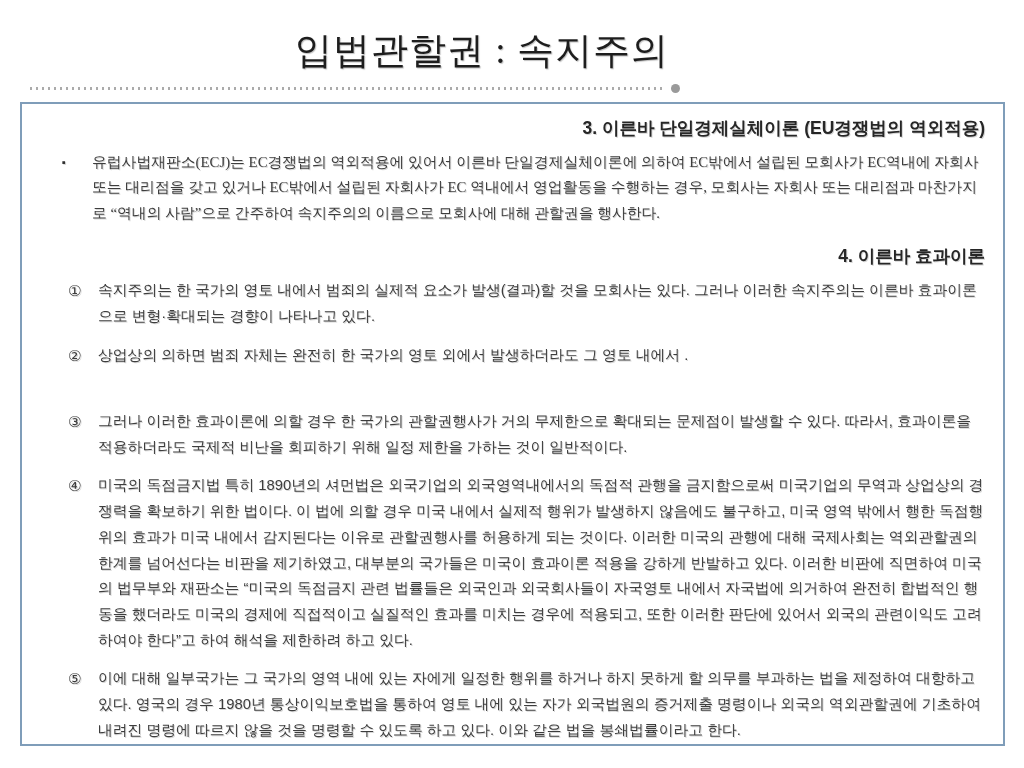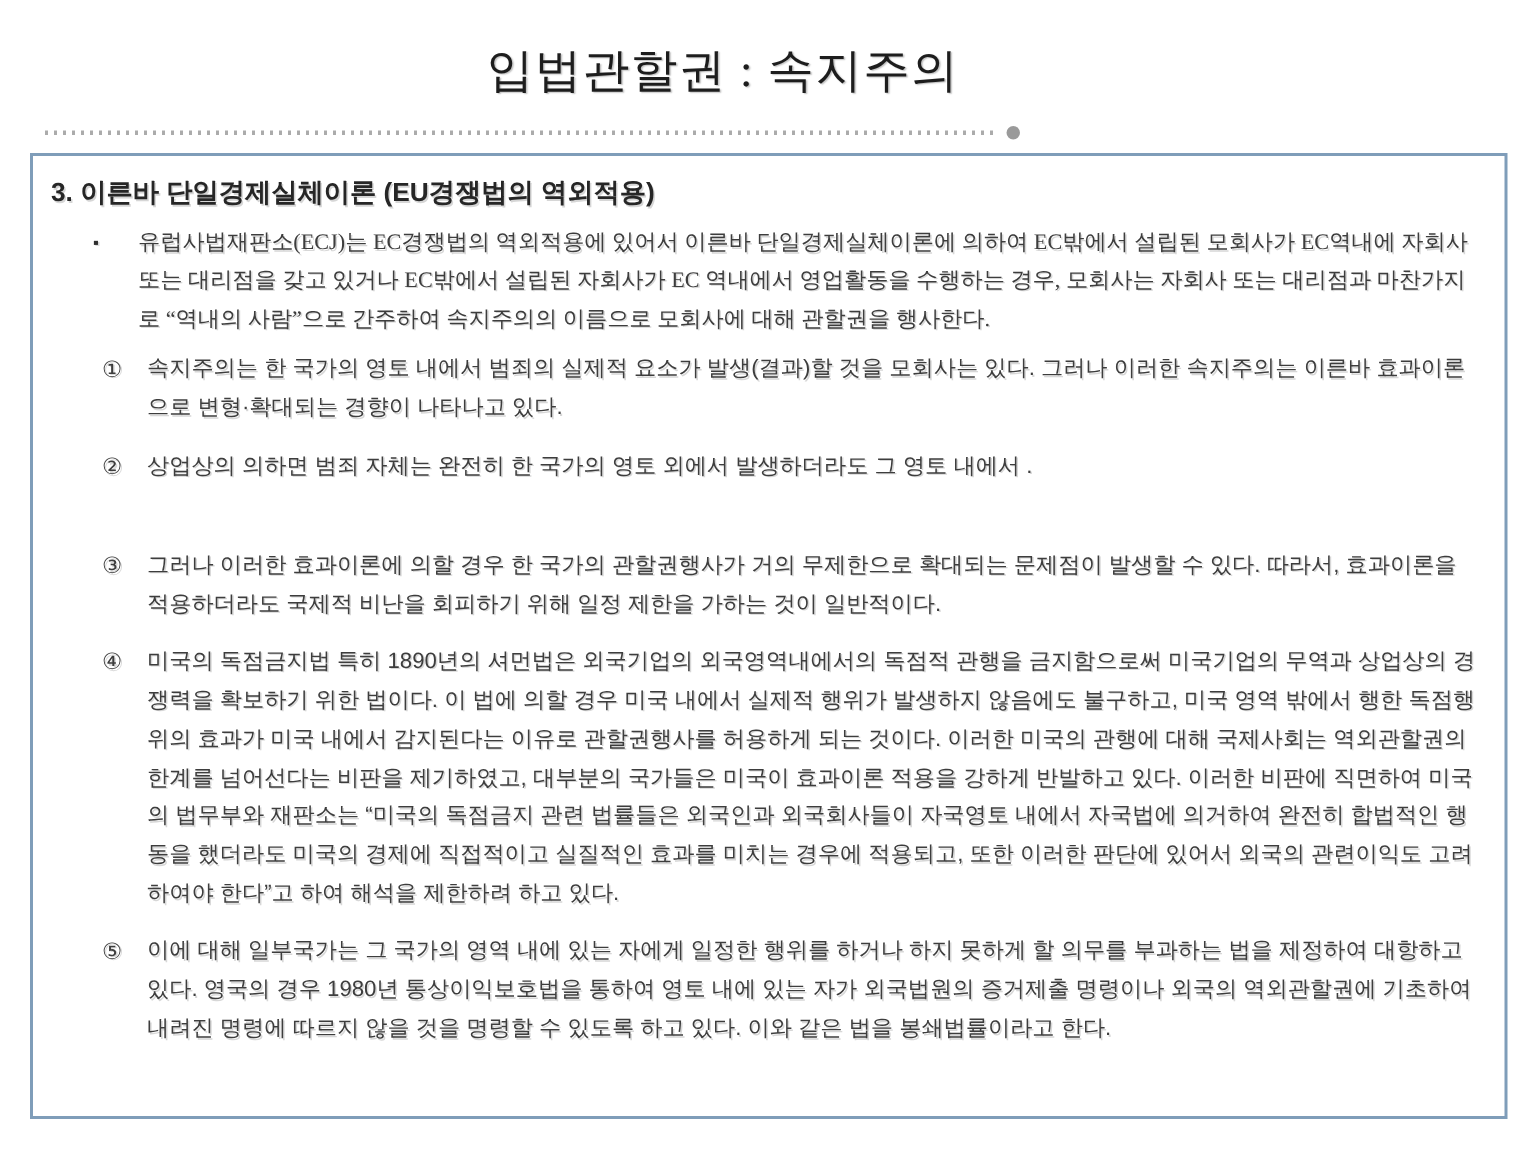--- a/index.html
+++ b/index.html
@@ -10,21 +10,21 @@
     font-family:"Liberation Sans","DejaVu Sans",sans-serif;
     overflow:hidden;
   }
   
   .title{
     position:absolute;
     top:26px;left:0;right:60px;
     margin:0;
     text-align:center;
     font-family:"Liberation Serif","DejaVu Serif",serif;
-    font-size:31px;
+    font-size:37px;
     font-weight:400;
     color:#1d1d1d;
     letter-spacing:1px;
     text-shadow:1px 1px 1px rgba(0,0,0,0.25);
   }
   
   .divider{position:absolute;top:83px;left:30px;width:650px;height:10px;}
   .divider .dots{
     position:absolute;left:0;right:14px;top:4px;height:3px;
     background:repeating-linear-gradient(to right,#ababab 0,#ababab 2px,transparent 2px,transparent 6px);
@@ -41,20 +41,21 @@
     background:#ffffff;
     padding:8px 18px 8px 12px;
     box-sizing:border-box;
   }
   .sec-heading{
     margin:4px 0 10px 0;
     font-size:17.5px;
     font-weight:700;
     color:#262626;
     text-shadow:1px 1px 0 rgba(90,90,90,0.25);
+    text-align:right;
   }
   .sec-heading.second{margin-top:18px;}
   
   .bullet-list{list-style:none;margin:0 0 6px 0;padding:0;}
   .bullet-list li{
     display:flex;
     margin:0 0 8px 28px;
     font-size:14.8px;
     line-height:1.72;
     color:#3d3d3d;
@@ -102,20 +103,21 @@
 
     <h2 class="sec-heading">3. 이른바 단일경제실체이론 (EU경쟁법의 역외적용)</h2>
 
     <ul class="bullet-list">
       <li>
         <span class="bullet-marker">▪</span>
         <span class="bullet-text">유럽사법재판소(ECJ)는 EC경쟁법의 역외적용에 있어서 이른바 단일경제실체이론에 의하여 EC밖에서 설립된 모회사가 EC역내에 자회사 또는 대리점을 갖고 있거나 EC밖에서 설립된 자회사가 EC 역내에서 영업활동을 수행하는 경우, 모회사는 자회사 또는 대리점과 마찬가지로 “역내의 사람”으로 간주하여 속지주의의 이름으로 모회사에 대해 관할권을 행사한다.</span>
       </li>
     </ul>
 
+    <h2 class="sec-heading second">4. 이른바 효과이론</h2>
 
     <ol class="num-list">
       <li>
         <span class="num-marker">①</span>
         <span class="num-text">속지주의는 한 국가의 영토 내에서 범죄의 실제적 요소가 발생(결과)할 것을 모회사는 있다. 그러나 이러한 속지주의는 이른바 효과이론으로 변형·확대되는 경향이 나타나고 있다.</span>
       </li>
       <li class="gap-after">
         <span class="num-marker">②</span>
         <span class="num-text">상업상의 의하면 범죄 자체는 완전히 한 국가의 영토 외에서 발생하더라도 그 영토 내에서 .</span>
       </li>

